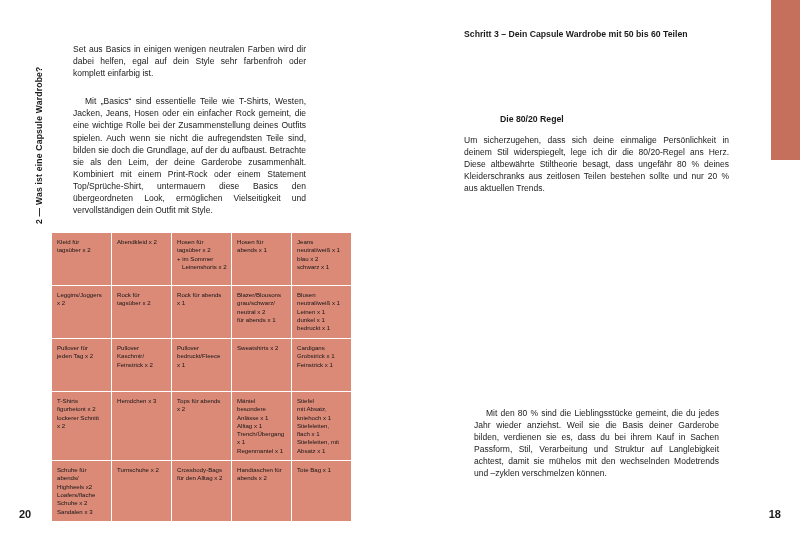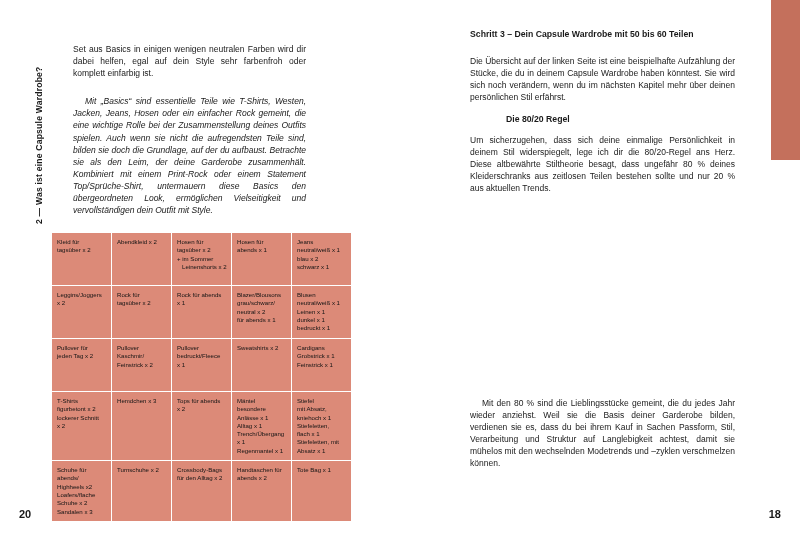--- a/index.html
+++ b/index.html
@@ -47,21 +47,20 @@
     font-size: 8.5px;
     line-height: 12.1px;
     text-align: justify;
     color: #1a1a1a;
   }
   .body-col p {
     margin: 16px;
   }
   .body-col p.indent {
     text-indent: 12px;
-    font-style: italic;
   }
   .folio {
     position: absolute;
     font-size: 11px;
     font-weight: bold;
     color: #1a1a1a;
   }
   .folio-left { left: 19px; top: 508px; }
   .folio-right { right: 19px; top: 508px; }
 
@@ -100,42 +99,42 @@
   .corner-block {
     position: absolute;
     right: 0;
     top: 0;
     width: 29px;
     height: 160px;
     background: #c4705c;
   }
   .r-col {
     position: absolute;
-    left: 70px;
+    left: 64px;
     width: 265px;
     font-size: 8.5px;
     line-height: 12.1px;
     text-align: justify;
     color: #1a1a1a;
   }
   .r-head {
     top: 28px;
     font-weight: bold;
     font-size: 8.7px;
   }
   .r-para1 { top: 55px; }
   .r-sub {
     top: 113px;
     font-weight: bold;
     font-size: 8.7px;
     padding-left: 36px;
   }
   .r-para2 { top: 134px; }
   .r-para3 { top: 397px; }
-  .r-col p { margin: 0; }
+  .r-col p { margin: 10px; }
   .r-col p.indent { text-indent: 12px; }
 </style>
 </head>
 <body>
 
 <div class="spread">
 
   <div class="page-left">
 
     <div class="side-title">2 — Was ist eine Capsule Wardrobe?</div>
@@ -287,21 +286,20 @@
     </table>
 
     <div class="folio folio-left">20</div>
   </div>
 
   <div class="page-right">
 
     <div class="corner-block"></div>
 
     <div class="r-col r-head">Schritt 3 – Dein Capsule Wardrobe mit 50 bis 60 Teilen</div>
-    <div class="r-col r-para1">Die Übersicht auf der linken Seite ist eine beispielhafte Aufzählung der Stücke, die du in deinem Capsule Wardrobe haben könntest. Sie wird sich noch verändern, wenn du im nächsten Kapitel mehr über deinen persönlichen Stil erfährst.</div>
     <div class="r-col r-sub">Die 80/20 Regel</div>
     <div class="r-col r-para2">Um sicherzugehen, dass sich deine einmalige Persönlichkeit in deinem Stil widerspiegelt, lege ich dir die 80/20-Regel ans Herz. Diese altbewährte Stiltheorie besagt, dass ungefähr 80 % deines Kleiderschranks aus zeitlosen Teilen bestehen sollte und nur 20 % aus aktuellen Trends.</div>
 
     <div class="r-col r-para3">
       <p class="indent">Mit den 80 % sind die Lieblingsstücke gemeint, die du jedes Jahr wieder anziehst. Weil sie die Basis deiner Garderobe bilden, verdienen sie es, dass du bei ihrem Kauf in Sachen Passform, Stil, Verarbeitung und Struktur auf Langlebigkeit achtest, damit sie mühelos mit den wechselnden Modetrends und –zyklen verschmelzen können.</p>
     </div>
 
     <div class="folio folio-right">18</div>
   </div>
 

